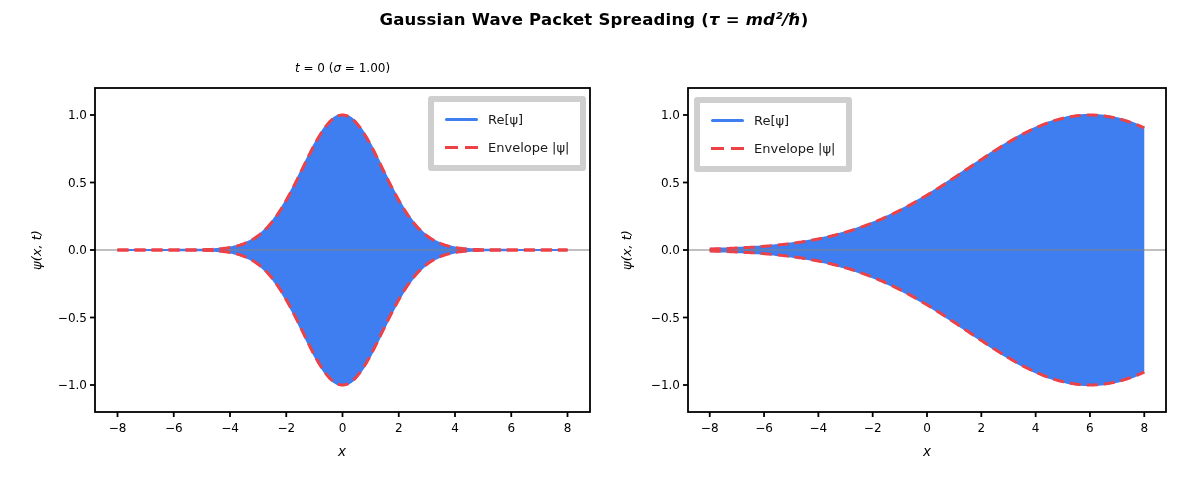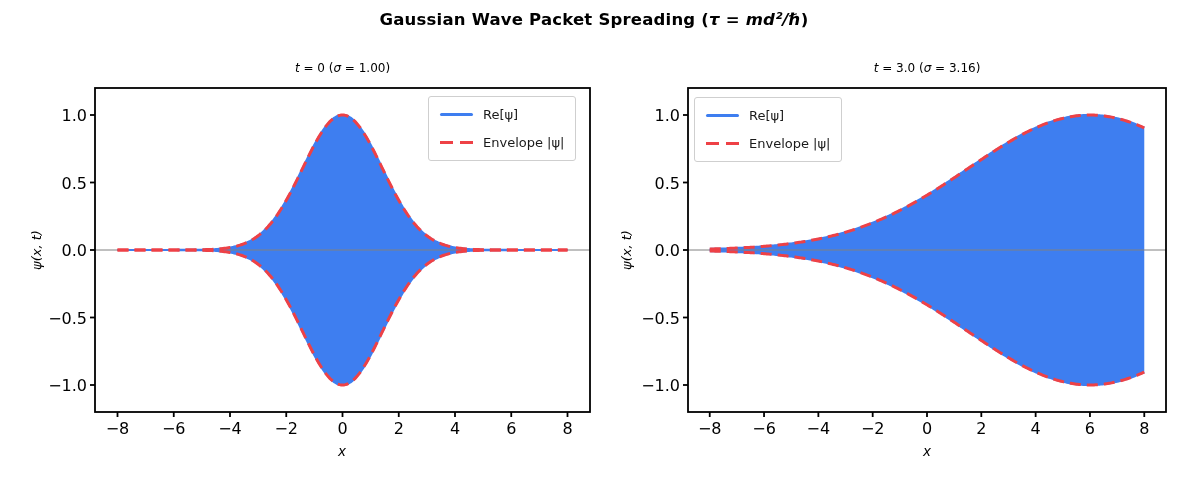--- a/index.html
+++ b/index.html
@@ -11,51 +11,50 @@
     position:absolute;left:0;top:10px;width:1188px;text-align:center;
     font-size:16.5px;font-weight:bold;letter-spacing:0.2px;
   }
   .suptitle .it{font-style:italic;}
   .panel-title{
     position:absolute;top:61px;text-align:center;font-size:12px;
   }
   .panel-title .it{font-style:italic;}
   .axis-svg{position:absolute;}
   .tick-label{
-    position:absolute;font-size:16px;line-height:15px;color:#000;
+    position:absolute;font-size:12px;line-height:15px;color:#000;
   }
   .xtick-label{transform:translateX(-50%);text-align:center;}
   .ytick-label{text-align:right;width:44px;transform:translateY(-50%);}
   .xaxis-label{
     position:absolute;font-size:13.5px;font-style:italic;transform:translateX(-50%);
   }
   .yaxis-label{
     position:absolute;font-size:13px;font-style:italic;white-space:nowrap;
     transform:translate(-50%,-50%) rotate(-90deg);
   }
   .legend{
     position:absolute;background:rgba(255,255,255,0.92);
-    border:1px solid #15803d;border-radius:3px;padding:7px 11px;
+    border:6px solid #15803d;border-radius:3px;padding:7px 11px;
     display:flex;flex-direction:column;gap:7px;
   }
   .legend-row{display:flex;align-items:center;gap:10px;height:21px;}
   .legend-label{font-size:13px;color:#1a1a1a;white-space:nowrap;}
   .sample{width:33px;height:3px;flex:0 0 auto;}
   .sample.solid{border-radius:2px;}
   .sample.dashed{height:3.5px;}
 </style>
 </head>
 <body>
 
 <div id="figure">
 
   <div class="suptitle"><span>Gaussian Wave Packet Spreading (</span><span class="it">τ = md²/ℏ</span><span>)</span></div>
 
   <div class="panel-title" id="panel-title-0" style="left:95px;width:495px;"><span class="it">t</span><span> = 0 (</span><span class="it">σ</span><span> = 1.00)</span></div>
-  <div class="panel-title" id="panel-title-1" style="left:688px;width:478px;"><span class="it">t</span><span> = 3.0 (</span><span class="it">σ</span><span> = 3.16)</span></div>
 
   <div class="yaxis-label" style="left:36px;top:250px;">ψ(x, t)</div>
   <div class="yaxis-label" style="left:626px;top:250px;">ψ(x, t)</div>
   <div class="xaxis-label" style="left:342px;top:443px;">x</div>
   <div class="xaxis-label" style="left:927px;top:443px;">x</div>
 
   <svg class="axis-svg" id="plot-0" style="left:85px;top:78px;" width="515" height="344">
       <path d="M32.50 172.00L33.91 172.00L35.31 172.00L36.72 172.00L38.13 172.00L39.53 172.00L40.94 172.00L42.34 172.00L43.75 172.00L45.16 172.00L46.56 172.00L47.97 172.00L49.37 172.00L50.78 172.00L52.19 172.00L53.59 172.00L55.00 172.00L56.41 172.00L57.81 172.00L59.22 172.00L60.62 172.00L62.03 172.00L63.44 172.00L64.84 172.00L66.25 172.00L67.66 172.00L69.06 172.00L70.47 172.00L71.87 172.00L73.28 172.00L74.69 172.00L76.09 172.00L77.50 172.00L78.91 171.99L80.31 171.99L81.72 171.99L83.12 171.99L84.53 171.99L85.94 171.99L87.34 171.99L88.75 171.98L90.16 171.98L91.56 171.98L92.97 171.97L94.37 171.97L95.78 171.97L97.19 171.96L98.59 171.95L100.00 171.95L101.41 171.94L102.81 171.93L104.22 171.92L105.62 171.91L107.03 171.89L108.44 171.88L109.84 171.86L111.25 171.84L112.66 171.82L114.06 171.80L115.47 171.77L116.87 171.74L118.28 171.70L119.69 171.67L121.09 171.62L122.50 171.57L123.91 171.52L125.31 171.46L126.72 171.39L128.12 171.32L129.53 171.24L130.94 171.15L132.34 171.04L133.75 170.93L135.16 170.81L136.56 170.67L137.97 170.52L139.37 170.36L140.78 170.18L142.19 169.98L143.59 169.76L145.00 169.53L146.41 169.27L147.81 168.99L149.22 168.68L150.62 168.35L152.03 167.99L153.44 167.59L154.84 167.17L156.25 166.71L157.66 166.22L159.06 165.69L160.47 165.11L161.87 164.50L163.28 163.84L164.69 163.13L166.09 162.37L167.50 161.56L168.91 160.70L170.31 159.78L171.72 158.81L173.12 157.77L174.53 156.67L175.94 155.51L177.34 154.28L178.75 152.98L180.16 151.62L181.56 150.18L182.97 148.67L184.37 147.09L185.78 145.43L187.19 143.70L188.59 141.90L190.00 140.01L191.41 138.06L192.81 136.03L194.22 133.92L195.62 131.74L197.03 129.49L198.44 127.17L199.84 124.79L201.25 122.34L202.66 119.82L204.06 117.25L205.47 114.62L206.87 111.94L208.28 109.22L209.69 106.45L211.09 103.65L212.50 100.82L213.91 97.96L215.31 95.08L216.72 92.19L218.12 89.30L219.53 86.40L220.94 83.52L222.34 80.65L223.75 77.81L225.16 75.01L226.56 72.24L227.97 69.52L229.37 66.86L230.78 64.27L232.19 61.75L233.59 59.31L235.00 56.96L236.41 54.71L237.81 52.56L239.22 50.53L240.62 48.62L242.03 46.83L243.44 45.18L244.84 43.66L246.25 42.29L247.66 41.07L249.06 40.00L250.47 39.09L251.87 38.34L253.28 37.76L254.69 37.34L256.09 37.08L257.50 37.00L258.91 37.08L260.31 37.34L261.72 37.76L263.12 38.34L264.53 39.09L265.94 40.00L267.34 41.07L268.75 42.29L270.16 43.66L271.56 45.18L272.97 46.83L274.37 48.62L275.78 50.53L277.19 52.56L278.59 54.71L280.00 56.96L281.41 59.31L282.81 61.75L284.22 64.27L285.62 66.86L287.03 69.52L288.44 72.24L289.84 75.01L291.25 77.81L292.66 80.65L294.06 83.52L295.47 86.40L296.87 89.30L298.28 92.19L299.69 95.08L301.09 97.96L302.50 100.82L303.91 103.65L305.31 106.45L306.72 109.22L308.12 111.94L309.53 114.62L310.94 117.25L312.34 119.82L313.75 122.34L315.16 124.79L316.56 127.17L317.97 129.49L319.37 131.74L320.78 133.92L322.19 136.03L323.59 138.06L325.00 140.01L326.41 141.90L327.81 143.70L329.22 145.43L330.62 147.09L332.03 148.67L333.44 150.18L334.84 151.62L336.25 152.98L337.66 154.28L339.06 155.51L340.47 156.67L341.87 157.77L343.28 158.81L344.69 159.78L346.09 160.70L347.50 161.56L348.91 162.37L350.31 163.13L351.72 163.84L353.12 164.50L354.53 165.11L355.94 165.69L357.34 166.22L358.75 166.71L360.16 167.17L361.56 167.59L362.97 167.99L364.37 168.35L365.78 168.68L367.19 168.99L368.59 169.27L370.00 169.53L371.41 169.76L372.81 169.98L374.22 170.18L375.62 170.36L377.03 170.52L378.44 170.67L379.84 170.81L381.25 170.93L382.66 171.04L384.06 171.15L385.47 171.24L386.87 171.32L388.28 171.39L389.69 171.46L391.09 171.52L392.50 171.57L393.91 171.62L395.31 171.67L396.72 171.70L398.12 171.74L399.53 171.77L400.94 171.80L402.34 171.82L403.75 171.84L405.16 171.86L406.56 171.88L407.97 171.89L409.37 171.91L410.78 171.92L412.19 171.93L413.59 171.94L415.00 171.95L416.41 171.95L417.81 171.96L419.22 171.97L420.62 171.97L422.03 171.97L423.44 171.98L424.84 171.98L426.25 171.98L427.66 171.99L429.06 171.99L430.47 171.99L431.87 171.99L433.28 171.99L434.69 171.99L436.09 171.99L437.50 172.00L438.91 172.00L440.31 172.00L441.72 172.00L443.12 172.00L444.53 172.00L445.94 172.00L447.34 172.00L448.75 172.00L450.16 172.00L451.56 172.00L452.97 172.00L454.37 172.00L455.78 172.00L457.19 172.00L458.59 172.00L460.00 172.00L461.41 172.00L462.81 172.00L464.22 172.00L465.62 172.00L467.03 172.00L468.44 172.00L469.84 172.00L471.25 172.00L472.66 172.00L474.06 172.00L475.47 172.00L476.87 172.00L478.28 172.00L479.69 172.00L481.09 172.00L482.50 172.00L482.50 172.00L481.09 172.00L479.69 172.00L478.28 172.00L476.87 172.00L475.47 172.00L474.06 172.00L472.66 172.00L471.25 172.00L469.84 172.00L468.44 172.00L467.03 172.00L465.62 172.00L464.22 172.00L462.81 172.00L461.41 172.00L460.00 172.00L458.59 172.00L457.19 172.00L455.78 172.00L454.37 172.00L452.97 172.00L451.56 172.00L450.16 172.00L448.75 172.00L447.34 172.00L445.94 172.00L444.53 172.00L443.12 172.00L441.72 172.00L440.31 172.00L438.91 172.00L437.50 172.00L436.09 172.01L434.69 172.01L433.28 172.01L431.87 172.01L430.47 172.01L429.06 172.01L427.66 172.01L426.25 172.02L424.84 172.02L423.44 172.02L422.03 172.03L420.62 172.03L419.22 172.03L417.81 172.04L416.41 172.05L415.00 172.05L413.59 172.06L412.19 172.07L410.78 172.08L409.37 172.09L407.97 172.11L406.56 172.12L405.16 172.14L403.75 172.16L402.34 172.18L400.94 172.20L399.53 172.23L398.12 172.26L396.72 172.30L395.31 172.33L393.91 172.38L392.50 172.43L391.09 172.48L389.69 172.54L388.28 172.61L386.87 172.68L385.47 172.76L384.06 172.85L382.66 172.96L381.25 173.07L379.84 173.19L378.44 173.33L377.03 173.48L375.62 173.64L374.22 173.82L372.81 174.02L371.41 174.24L370.00 174.47L368.59 174.73L367.19 175.01L365.78 175.32L364.37 175.65L362.97 176.01L361.56 176.41L360.16 176.83L358.75 177.29L357.34 177.78L355.94 178.31L354.53 178.89L353.12 179.50L351.72 180.16L350.31 180.87L348.91 181.63L347.50 182.44L346.09 183.30L344.69 184.22L343.28 185.19L341.87 186.23L340.47 187.33L339.06 188.49L337.66 189.72L336.25 191.02L334.84 192.38L333.44 193.82L332.03 195.33L330.62 196.91L329.22 198.57L327.81 200.30L326.41 202.10L325.00 203.99L323.59 205.94L322.19 207.97L320.78 210.08L319.37 212.26L317.97 214.51L316.56 216.83L315.16 219.21L313.75 221.66L312.34 224.18L310.94 226.75L309.53 229.38L308.12 232.06L306.72 234.78L305.31 237.55L303.91 240.35L302.50 243.18L301.09 246.04L299.69 248.92L298.28 251.81L296.87 254.70L295.47 257.60L294.06 260.48L292.66 263.35L291.25 266.19L289.84 268.99L288.44 271.76L287.03 274.48L285.62 277.14L284.22 279.73L282.81 282.25L281.41 284.69L280.00 287.04L278.59 289.29L277.19 291.44L275.78 293.47L274.37 295.38L272.97 297.17L271.56 298.82L270.16 300.34L268.75 301.71L267.34 302.93L265.94 304.00L264.53 304.91L263.12 305.66L261.72 306.24L260.31 306.66L258.91 306.92L257.50 307.00L256.09 306.92L254.69 306.66L253.28 306.24L251.87 305.66L250.47 304.91L249.06 304.00L247.66 302.93L246.25 301.71L244.84 300.34L243.44 298.82L242.03 297.17L240.62 295.38L239.22 293.47L237.81 291.44L236.41 289.29L235.00 287.04L233.59 284.69L232.19 282.25L230.78 279.73L229.37 277.14L227.97 274.48L226.56 271.76L225.16 268.99L223.75 266.19L222.34 263.35L220.94 260.48L219.53 257.60L218.12 254.70L216.72 251.81L215.31 248.92L213.91 246.04L212.50 243.18L211.09 240.35L209.69 237.55L208.28 234.78L206.87 232.06L205.47 229.38L204.06 226.75L202.66 224.18L201.25 221.66L199.84 219.21L198.44 216.83L197.03 214.51L195.62 212.26L194.22 210.08L192.81 207.97L191.41 205.94L190.00 203.99L188.59 202.10L187.19 200.30L185.78 198.57L184.37 196.91L182.97 195.33L181.56 193.82L180.16 192.38L178.75 191.02L177.34 189.72L175.94 188.49L174.53 187.33L173.12 186.23L171.72 185.19L170.31 184.22L168.91 183.30L167.50 182.44L166.09 181.63L164.69 180.87L163.28 180.16L161.87 179.50L160.47 178.89L159.06 178.31L157.66 177.78L156.25 177.29L154.84 176.83L153.44 176.41L152.03 176.01L150.62 175.65L149.22 175.32L147.81 175.01L146.41 174.73L145.00 174.47L143.59 174.24L142.19 174.02L140.78 173.82L139.37 173.64L137.97 173.48L136.56 173.33L135.16 173.19L133.75 173.07L132.34 172.96L130.94 172.85L129.53 172.76L128.12 172.68L126.72 172.61L125.31 172.54L123.91 172.48L122.50 172.43L121.09 172.38L119.69 172.33L118.28 172.30L116.87 172.26L115.47 172.23L114.06 172.20L112.66 172.18L111.25 172.16L109.84 172.14L108.44 172.12L107.03 172.11L105.62 172.09L104.22 172.08L102.81 172.07L101.41 172.06L100.00 172.05L98.59 172.05L97.19 172.04L95.78 172.03L94.37 172.03L92.97 172.03L91.56 172.02L90.16 172.02L88.75 172.02L87.34 172.01L85.94 172.01L84.53 172.01L83.12 172.01L81.72 172.01L80.31 172.01L78.91 172.01L77.50 172.00L76.09 172.00L74.69 172.00L73.28 172.00L71.87 172.00L70.47 172.00L69.06 172.00L67.66 172.00L66.25 172.00L64.84 172.00L63.44 172.00L62.03 172.00L60.62 172.00L59.22 172.00L57.81 172.00L56.41 172.00L55.00 172.00L53.59 172.00L52.19 172.00L50.78 172.00L49.37 172.00L47.97 172.00L46.56 172.00L45.16 172.00L43.75 172.00L42.34 172.00L40.94 172.00L39.53 172.00L38.13 172.00L36.72 172.00L35.31 172.00L33.91 172.00L32.50 172.00Z" fill="#3e7ef0" stroke="none"></path>
       <line x1="10" x2="505" y1="172" y2="172" stroke="#808080" stroke-width="1"></line>
       <path d="M32.50 172.00L33.91 172.00L35.31 172.00L36.72 172.00L38.13 172.00L39.53 172.00L40.94 172.00L42.34 172.00L43.75 172.00L45.16 172.00L46.56 172.00L47.97 172.00L49.37 172.00L50.78 172.00L52.19 172.00L53.59 172.00L55.00 172.00L56.41 172.00L57.81 172.00L59.22 172.00L60.62 172.00L62.03 172.00L63.44 172.00L64.84 172.00L66.25 172.00L67.66 172.00L69.06 172.00L70.47 172.00L71.87 172.00L73.28 172.00L74.69 172.00L76.09 172.00L77.50 172.00L78.91 171.99L80.31 171.99L81.72 171.99L83.12 171.99L84.53 171.99L85.94 171.99L87.34 171.99L88.75 171.98L90.16 171.98L91.56 171.98L92.97 171.97L94.37 171.97L95.78 171.97L97.19 171.96L98.59 171.95L100.00 171.95L101.41 171.94L102.81 171.93L104.22 171.92L105.62 171.91L107.03 171.89L108.44 171.88L109.84 171.86L111.25 171.84L112.66 171.82L114.06 171.80L115.47 171.77L116.87 171.74L118.28 171.70L119.69 171.67L121.09 171.62L122.50 171.57L123.91 171.52L125.31 171.46L126.72 171.39L128.12 171.32L129.53 171.24L130.94 171.15L132.34 171.04L133.75 170.93L135.16 170.81L136.56 170.67L137.97 170.52L139.37 170.36L140.78 170.18L142.19 169.98L143.59 169.76L145.00 169.53L146.41 169.27L147.81 168.99L149.22 168.68L150.62 168.35L152.03 167.99L153.44 167.59L154.84 167.17L156.25 166.71L157.66 166.22L159.06 165.69L160.47 165.11L161.87 164.50L163.28 163.84L164.69 163.13L166.09 162.37L167.50 161.56L168.91 160.70L170.31 159.78L171.72 158.81L173.12 157.77L174.53 156.67L175.94 155.51L177.34 154.28L178.75 152.98L180.16 151.62L181.56 150.18L182.97 148.67L184.37 147.09L185.78 145.43L187.19 143.70L188.59 141.90L190.00 140.01L191.41 138.06L192.81 136.03L194.22 133.92L195.62 131.74L197.03 129.49L198.44 127.17L199.84 124.79L201.25 122.34L202.66 119.82L204.06 117.25L205.47 114.62L206.87 111.94L208.28 109.22L209.69 106.45L211.09 103.65L212.50 100.82L213.91 97.96L215.31 95.08L216.72 92.19L218.12 89.30L219.53 86.40L220.94 83.52L222.34 80.65L223.75 77.81L225.16 75.01L226.56 72.24L227.97 69.52L229.37 66.86L230.78 64.27L232.19 61.75L233.59 59.31L235.00 56.96L236.41 54.71L237.81 52.56L239.22 50.53L240.62 48.62L242.03 46.83L243.44 45.18L244.84 43.66L246.25 42.29L247.66 41.07L249.06 40.00L250.47 39.09L251.87 38.34L253.28 37.76L254.69 37.34L256.09 37.08L257.50 37.00L258.91 37.08L260.31 37.34L261.72 37.76L263.12 38.34L264.53 39.09L265.94 40.00L267.34 41.07L268.75 42.29L270.16 43.66L271.56 45.18L272.97 46.83L274.37 48.62L275.78 50.53L277.19 52.56L278.59 54.71L280.00 56.96L281.41 59.31L282.81 61.75L284.22 64.27L285.62 66.86L287.03 69.52L288.44 72.24L289.84 75.01L291.25 77.81L292.66 80.65L294.06 83.52L295.47 86.40L296.87 89.30L298.28 92.19L299.69 95.08L301.09 97.96L302.50 100.82L303.91 103.65L305.31 106.45L306.72 109.22L308.12 111.94L309.53 114.62L310.94 117.25L312.34 119.82L313.75 122.34L315.16 124.79L316.56 127.17L317.97 129.49L319.37 131.74L320.78 133.92L322.19 136.03L323.59 138.06L325.00 140.01L326.41 141.90L327.81 143.70L329.22 145.43L330.62 147.09L332.03 148.67L333.44 150.18L334.84 151.62L336.25 152.98L337.66 154.28L339.06 155.51L340.47 156.67L341.87 157.77L343.28 158.81L344.69 159.78L346.09 160.70L347.50 161.56L348.91 162.37L350.31 163.13L351.72 163.84L353.12 164.50L354.53 165.11L355.94 165.69L357.34 166.22L358.75 166.71L360.16 167.17L361.56 167.59L362.97 167.99L364.37 168.35L365.78 168.68L367.19 168.99L368.59 169.27L370.00 169.53L371.41 169.76L372.81 169.98L374.22 170.18L375.62 170.36L377.03 170.52L378.44 170.67L379.84 170.81L381.25 170.93L382.66 171.04L384.06 171.15L385.47 171.24L386.87 171.32L388.28 171.39L389.69 171.46L391.09 171.52L392.50 171.57L393.91 171.62L395.31 171.67L396.72 171.70L398.12 171.74L399.53 171.77L400.94 171.80L402.34 171.82L403.75 171.84L405.16 171.86L406.56 171.88L407.97 171.89L409.37 171.91L410.78 171.92L412.19 171.93L413.59 171.94L415.00 171.95L416.41 171.95L417.81 171.96L419.22 171.97L420.62 171.97L422.03 171.97L423.44 171.98L424.84 171.98L426.25 171.98L427.66 171.99L429.06 171.99L430.47 171.99L431.87 171.99L433.28 171.99L434.69 171.99L436.09 171.99L437.50 172.00L438.91 172.00L440.31 172.00L441.72 172.00L443.12 172.00L444.53 172.00L445.94 172.00L447.34 172.00L448.75 172.00L450.16 172.00L451.56 172.00L452.97 172.00L454.37 172.00L455.78 172.00L457.19 172.00L458.59 172.00L460.00 172.00L461.41 172.00L462.81 172.00L464.22 172.00L465.62 172.00L467.03 172.00L468.44 172.00L469.84 172.00L471.25 172.00L472.66 172.00L474.06 172.00L475.47 172.00L476.87 172.00L478.28 172.00L479.69 172.00L481.09 172.00L482.50 172.00" fill="none" stroke="#3e7ef0" stroke-width="2.2"></path>

